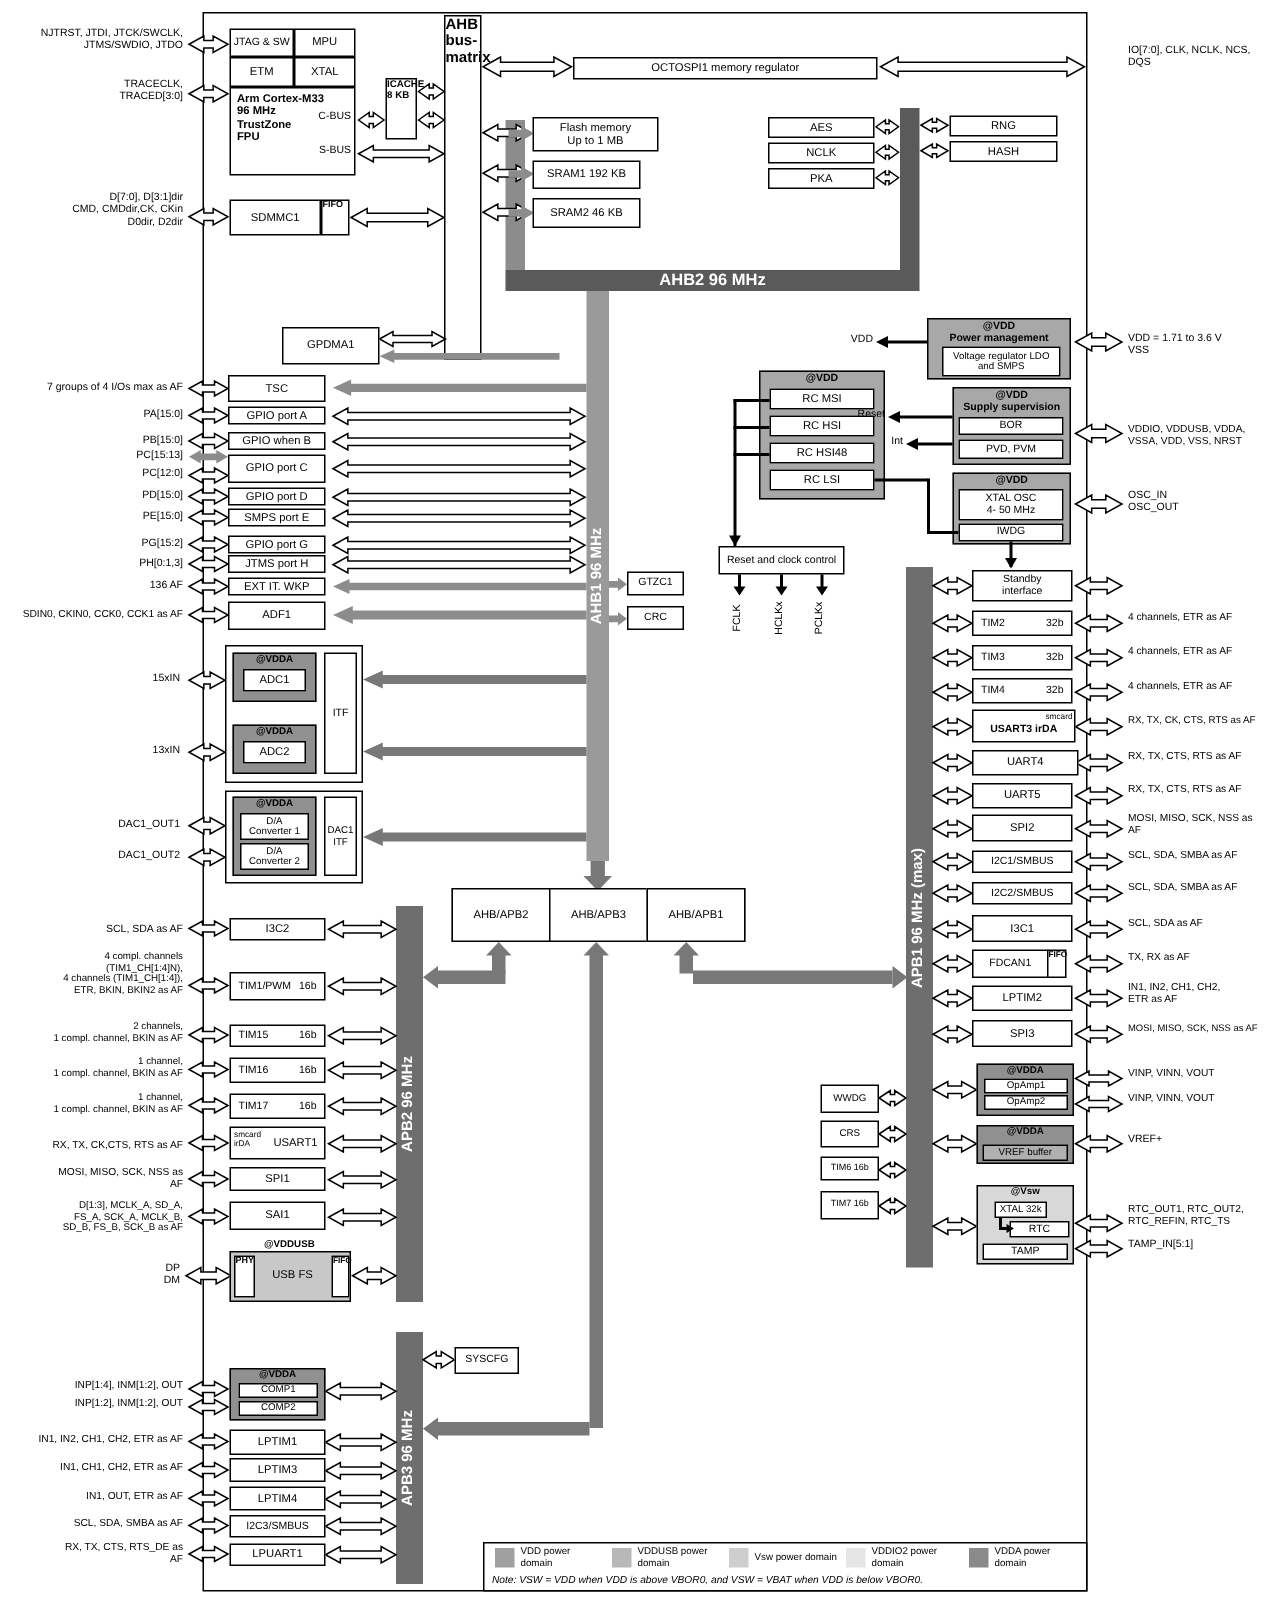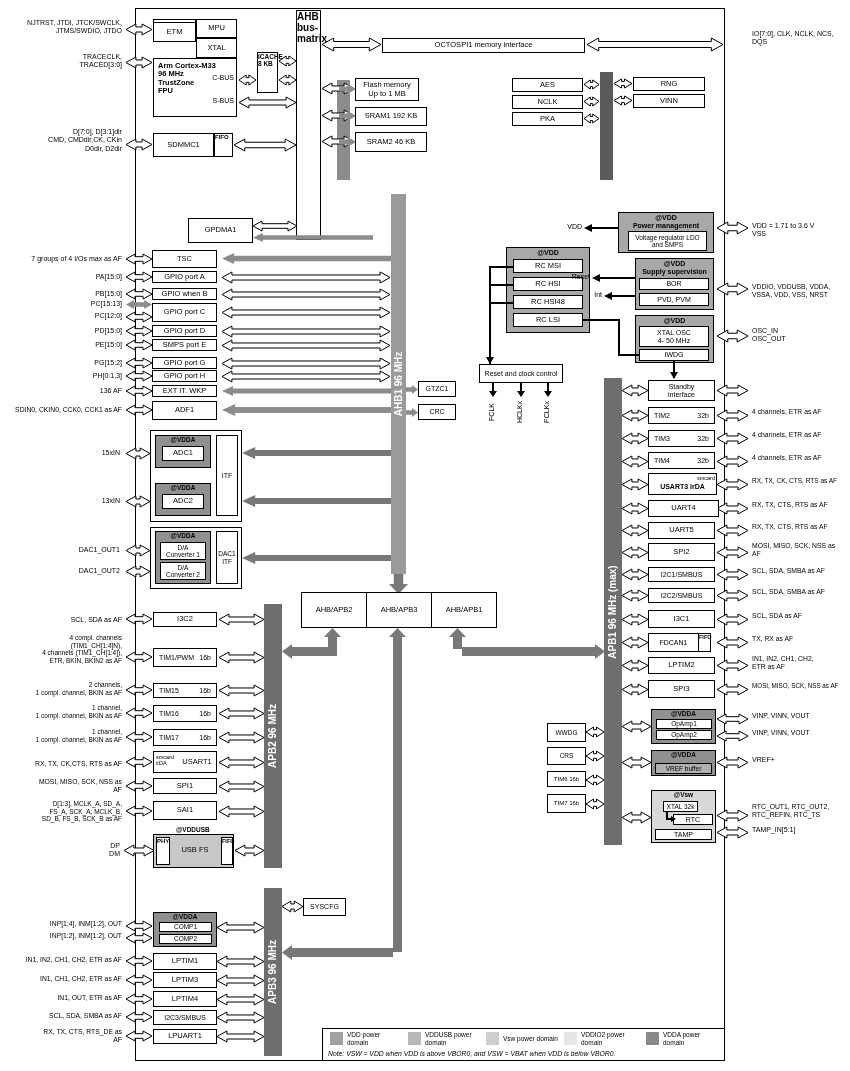--- a/index.html
+++ b/index.html
@@ -21,20 +21,21 @@
     text-align:center;white-space:pre-line;line-height:1.05;}
   .line{background:#000;}
   svg{display:block;overflow:visible;}
 </style>
 </head>
 <body>
 
 <div id="diagram">
     <div class="nd  frame" style="left: 135px; top: 8px; width: 590px; height: 1053px;"></div>
     <div class="nd vtxt" style="left: 296px; top: 10px; width: 25px; height: 230px; font-size: 10px;">AHB bus-matrix</div>
+    <div class="nd bus" style="left: 337px; top: 180px; width: 276px; height: 14px; background: rgb(90, 90, 90); font-size: 11px;">AHB2 96 MHz</div>
     <div class="nd " style="left: 600px; top: 72px; width: 13px; height: 108px; background: rgb(90, 90, 90);"></div>
     <div class="nd " style="left: 337px; top: 80px; width: 13px; height: 100px; background: rgb(140, 140, 140);"></div>
     <div class="nd bus" style="left: 391px; top: 194px; width: 15px; height: 380px; background: rgb(154, 154, 154); font-size: 10px;">
       <div class="rot" style="width: 380px;">AHB1 96 MHz</div>
     </div>
     <div class="nd bus" style="left: 604px; top: 378px; width: 18px; height: 467px; background: rgb(110, 110, 110); font-size: 10px;">
       <div class="rot" style="width: 467px;">APB1 96 MHz (max)</div>
     </div>
     <div class="nd bus" style="left: 264px; top: 604px; width: 18px; height: 264px; background: rgb(110, 110, 110); font-size: 10px;">
       <div class="rot" style="width: 264px;">APB2 96 MHz</div>
@@ -718,49 +719,49 @@
         <polygon points="0,5 9,0 9,2.7 17,2.7 17,0 26,5 17,10 17,7.3 9,7.3 9,10" fill="#fff" stroke="#000" stroke-width="1"></polygon>
       </svg>
     </div>
     <div class="nd ha" style="left: 126px; top: 1031px; width: 26px; height: 10px;">
       <svg width="26" height="10" viewBox="0 0 26 10">
         <polygon points="0,5 9,0 9,2.7 17,2.7 17,0 26,5 17,10 17,7.3 9,7.3 9,10" fill="#fff" stroke="#000" stroke-width="1"></polygon>
       </svg>
     </div>
     <div class="nd box" style="left: 153px; top: 19px; width: 43px; height: 19px; font-size: 7px;">JTAG &amp; SW</div>
     <div class="nd box" style="left: 196px; top: 19px; width: 41px; height: 19px; font-size: 7.5px;">MPU</div>
-    <div class="nd box" style="left: 153px; top: 22px; width: 43px; height: 20px; font-size: 7.5px;">ETM</div>
+    <div class="nd box" style="left: 153px; top: 38px; width: 43px; height: 20px; font-size: 7.5px;">ETM</div>
     <div class="nd box" style="left: 196px; top: 38px; width: 41px; height: 20px; font-size: 7.5px;">XTAL</div>
     <div class="nd box tl" style="left: 153px; top: 58px; width: 84px; height: 59px; font-size: 7.5px;">Arm Cortex-M33
 96 MHz
 TrustZone
 FPU</div>
     <div class="nd vtxt" style="left: 257px; top: 52px; width: 21px; height: 41px; font-size: 6.5px;">ICACHE
 8 KB</div>
     <div class="nd box" style="left: 153px; top: 133px; width: 61px; height: 24px; font-size: 7.5px;">SDMMC1</div>
     <div class="nd vtxt" style="left: 214px; top: 133px; width: 19px; height: 24px; font-size: 6px;">FIFO</div>
-    <div class="nd box" style="left: 382px; top: 38px; width: 203px; height: 15px; font-size: 7.5px;">OCTOSPI1 memory interface</div>
-    <div class="nd box" style="left: 355px; top: 78px; width: 64px; height: 23px; font-size: 7.5px;">Flash memory
+    <div class="nd box" style="left: 382px; top: 38px; width: 203px; height: 15px; font-size: 7.5px;">OCTOSPI1 memory regulator</div>
+    <div class="nd box" style="left: 355px; top: 78px; width: 84px; height: 23px; font-size: 7.5px;">Flash memory
 Up to 1 MB</div>
     <div class="nd box" style="left: 355px; top: 107px; width: 72px; height: 19px; font-size: 7.5px;">SRAM1 192 KB</div>
     <div class="nd box" style="left: 355px; top: 132px; width: 72px; height: 20px; font-size: 7.5px;">SRAM2 46 KB</div>
     <div class="nd box" style="left: 512px; top: 78px; width: 71px; height: 14px; font-size: 7.5px;">AES</div>
     <div class="nd box" style="left: 512px; top: 95px; width: 71px; height: 14px; font-size: 7.5px;">NCLK</div>
     <div class="nd box" style="left: 512px; top: 112px; width: 71px; height: 14px; font-size: 7.5px;">PKA</div>
     <div class="nd box" style="left: 633px; top: 77px; width: 72px; height: 14px; font-size: 7.5px;">RNG</div>
-    <div class="nd box" style="left: 633px; top: 94px; width: 72px; height: 14px; font-size: 7.5px;">VINN</div>
+    <div class="nd box" style="left: 633px; top: 94px; width: 72px; height: 14px; font-size: 7.5px;">HASH</div>
     <div class="nd box" style="left: 188px; top: 218px; width: 65px; height: 25px; font-size: 7.5px;">GPDMA1</div>
     <div class="nd box" style="left: 152px; top: 250px; width: 65px; height: 18px; font-size: 7.5px;">TSC</div>
     <div class="nd box" style="left: 152px; top: 271px; width: 65px; height: 12px; font-size: 7.5px;">GPIO port A</div>
     <div class="nd box" style="left: 152px; top: 288px; width: 65px; height: 12px; font-size: 7.5px;">GPIO when B</div>
     <div class="nd box" style="left: 152px; top: 303px; width: 65px; height: 19px; font-size: 7.5px;">GPIO port C</div>
     <div class="nd box" style="left: 152px; top: 325px; width: 65px; height: 12px; font-size: 7.5px;">GPIO port D</div>
     <div class="nd box" style="left: 152px; top: 339px; width: 65px; height: 12px; font-size: 7.5px;">SMPS port E</div>
     <div class="nd box" style="left: 152px; top: 357px; width: 65px; height: 12px; font-size: 7.5px;">GPIO port G</div>
-    <div class="nd box" style="left: 152px; top: 370px; width: 65px; height: 12px; font-size: 7.5px;">GPIO port H</div>
+    <div class="nd box" style="left: 152px; top: 370px; width: 65px; height: 12px; font-size: 7.5px;">JTMS port H</div>
     <div class="nd box" style="left: 152px; top: 385px; width: 65px; height: 12px; font-size: 7.5px;">EXT IT. WKP</div>
     <div class="nd box" style="left: 152px; top: 401px; width: 65px; height: 19px; font-size: 7.5px;">ADF1</div>
     <div class="nd grp" style="left: 506px; top: 247px; width: 84px; height: 86px; background: rgb(168, 168, 168);"></div>
     <div class="nd lbl" style="left: 506px; top: 249px; width: 84px; height: 8px; font-size: 7px; text-align: center; font-weight: bold;">@VDD</div>
     <div class="nd box" style="left: 513px; top: 259px; width: 70px; height: 14px; font-size: 7.5px;">RC MSI</div>
     <div class="nd box" style="left: 513px; top: 277px; width: 70px; height: 14px; font-size: 7.5px;">RC HSI</div>
     <div class="nd box" style="left: 513px; top: 295px; width: 70px; height: 14px; font-size: 7.5px;">RC HSI48</div>
     <div class="nd box" style="left: 513px; top: 313px; width: 70px; height: 14px; font-size: 7.5px;">RC LSI</div>
     <div class="nd grp" style="left: 618px; top: 212px; width: 96px; height: 41px; background: rgb(168, 168, 168);"></div>
     <div class="nd lbl" style="left: 618px; top: 214px; width: 96px; height: 16px; font-size: 7px; text-align: center; font-weight: bold;">@VDD

